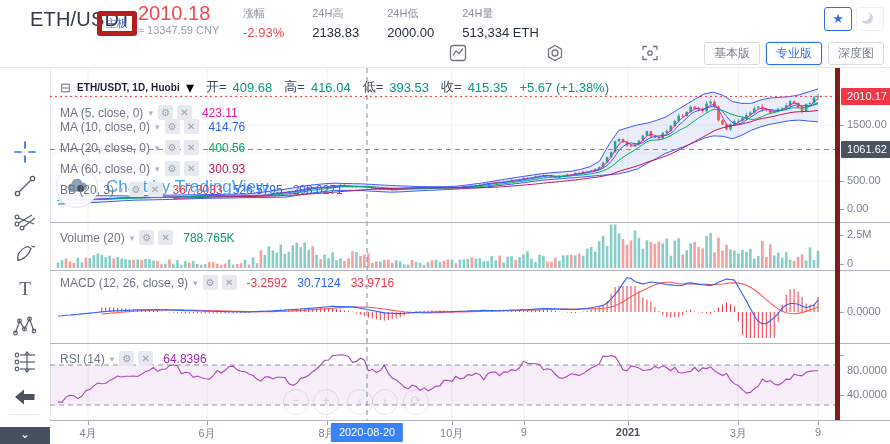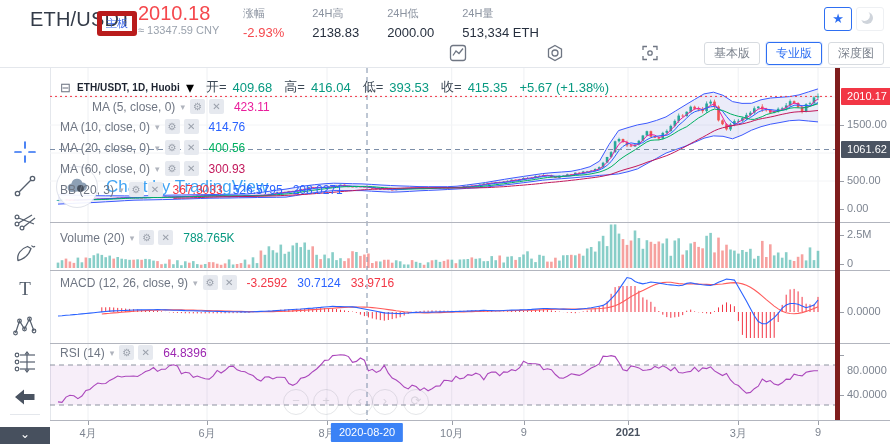--- a/index.html
+++ b/index.html
@@ -1027,21 +1027,21 @@
         <span class="ohlcl">开=</span>
         <span class="ohlcv">409.68</span>
         <span class="ohlcl">高=</span>
         <span class="ohlcv">416.04</span>
         <span class="ohlcl">低=</span>
         <span class="ohlcv">393.53</span>
         <span class="ohlcl">收=</span>
         <span class="ohlcv">415.35</span>
         <span class="chg">+5.67 (+1.38%)</span>
       </div>
-      <div class="lrow" style="top: 30px; margin-left: 32px;">
+      <div class="lrow" style="top: 36px;">
         <span class="lab">MA (5, close, 0)</span>
         <span class="caret">▾</span>
         <span class="mbtn">⚙</span>
         <span class="mbtn">✕</span>
         <span class="lval" style="color: rgb(233, 30, 156);">423.11</span>
       </div>
       <div class="lrow" style="top: 50px;">
         <span class="lab">MA (10, close, 0)</span>
         <span class="caret">▾</span>
         <span class="mbtn">⚙</span>
@@ -1080,21 +1080,21 @@
       </div>
       <div class="lrow" style="top: 206px;">
         <span class="lab">MACD (12, 26, close, 9)</span>
         <span class="caret">▾</span>
         <span class="mbtn">⚙</span>
         <span class="mbtn">✕</span>
         <span class="lval" style="color: rgb(242, 54, 69);">-3.2592</span>
         <span class="lval" style="color: rgb(41, 98, 255);">30.7124</span>
         <span class="lval" style="color: rgb(242, 54, 69);">33.9716</span>
       </div>
-      <div class="lrow" style="top: 276px; justify-content: space-between;">
+      <div class="lrow" style="top: 282px; justify-content: space-between;">
         <span class="lab">RSI (14)</span>
         <span class="caret">▾</span>
         <span class="mbtn">⚙</span>
         <span class="mbtn">✕</span>
         <span class="lval" style="color: rgb(156, 39, 176);">64.8396</span>
       </div>
     </div>
 
   <div id="ghostwrap">
       <div class="ghost" style="left: 283px; top: 389px;">−</div>

